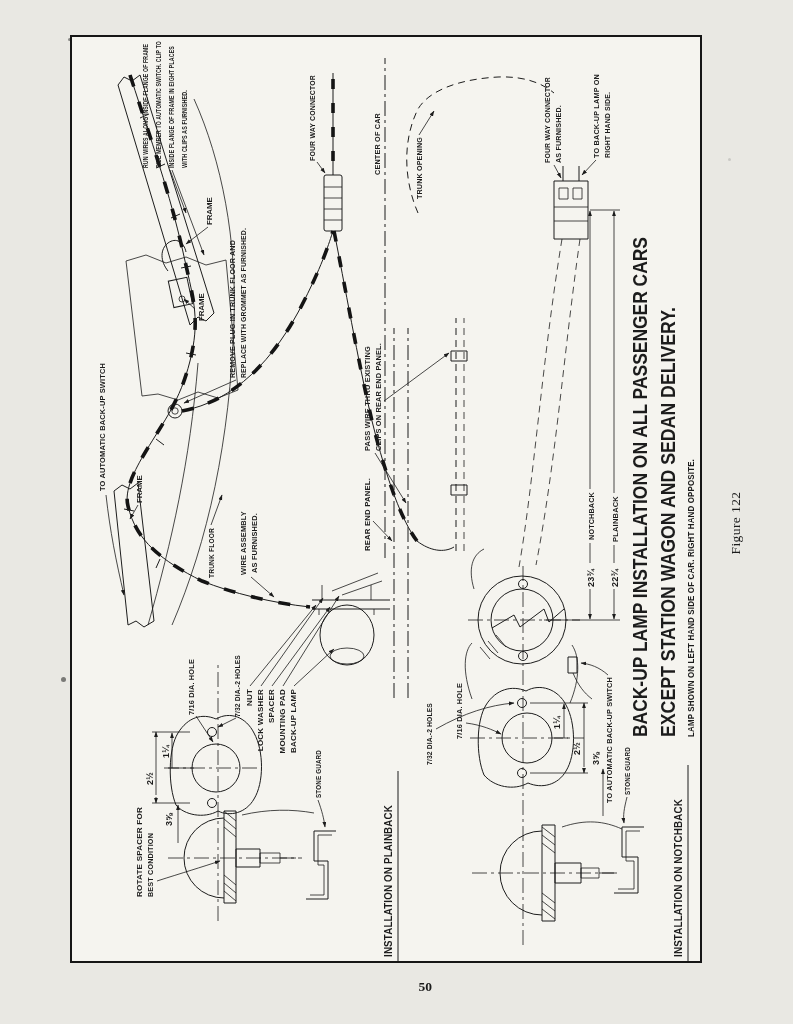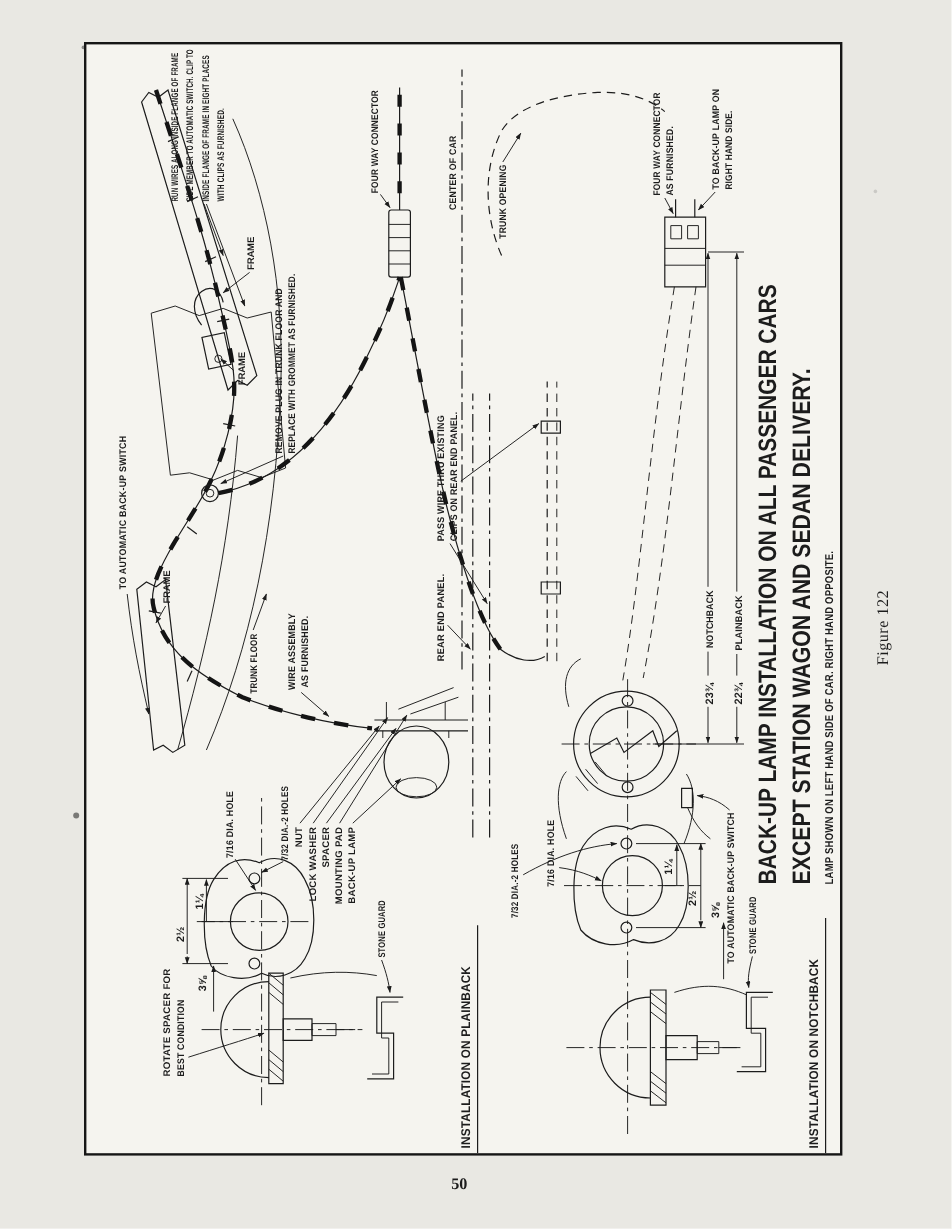--- a/index.html
+++ b/index.html
@@ -16,21 +16,21 @@
   .t8{font-size:8px;} .t9{font-size:9px;} .t10{font-size:10.5px;}
   .t21{font-size:21px;letter-spacing:0;} .t95{font-size:9.5px;}
   .s{fill:none;stroke:#1c1c1c;stroke-width:1;}
   .s08{fill:none;stroke:#1c1c1c;stroke-width:.8;}
   .thick{fill:none;stroke:#141414;stroke-width:3.6;}
   .dd{stroke-dasharray:15 4 3 4;}
   .dsh{stroke-dasharray:7 5;}
   .fig-caption{position:absolute;left:701px;top:514px;width:72px;height:18px;
         transform:rotate(-90deg);font-family:"Liberation Serif",serif;
         font-size:13.5px;color:#1c1c1c;text-align:center;letter-spacing:.4px;}
-  .page-number{position:absolute;left:376px;top:979px;width:56px;text-align:left;
+  .page-number{position:absolute;left:376px;top:979px;width:56px;text-align:right;
         font-family:"Liberation Serif",serif;font-size:13.5px;font-weight:bold;color:#1c1c1c;}
   .speck{position:absolute;width:3px;height:3px;border-radius:50%;background:rgba(40,40,40,.5);
         box-shadow:-6px 640px 0 1px rgba(30,30,30,.55), 620px 880px 0 0 rgba(60,60,60,.3),
         14px 120px 0 0 rgba(80,80,80,.25), 660px 120px 0 0 rgba(80,80,80,.2);}
 </style>
 </head>
 <body>
 
 <div class="page">
   <div class="speck" style="left:68px;top:38px;"></div>

